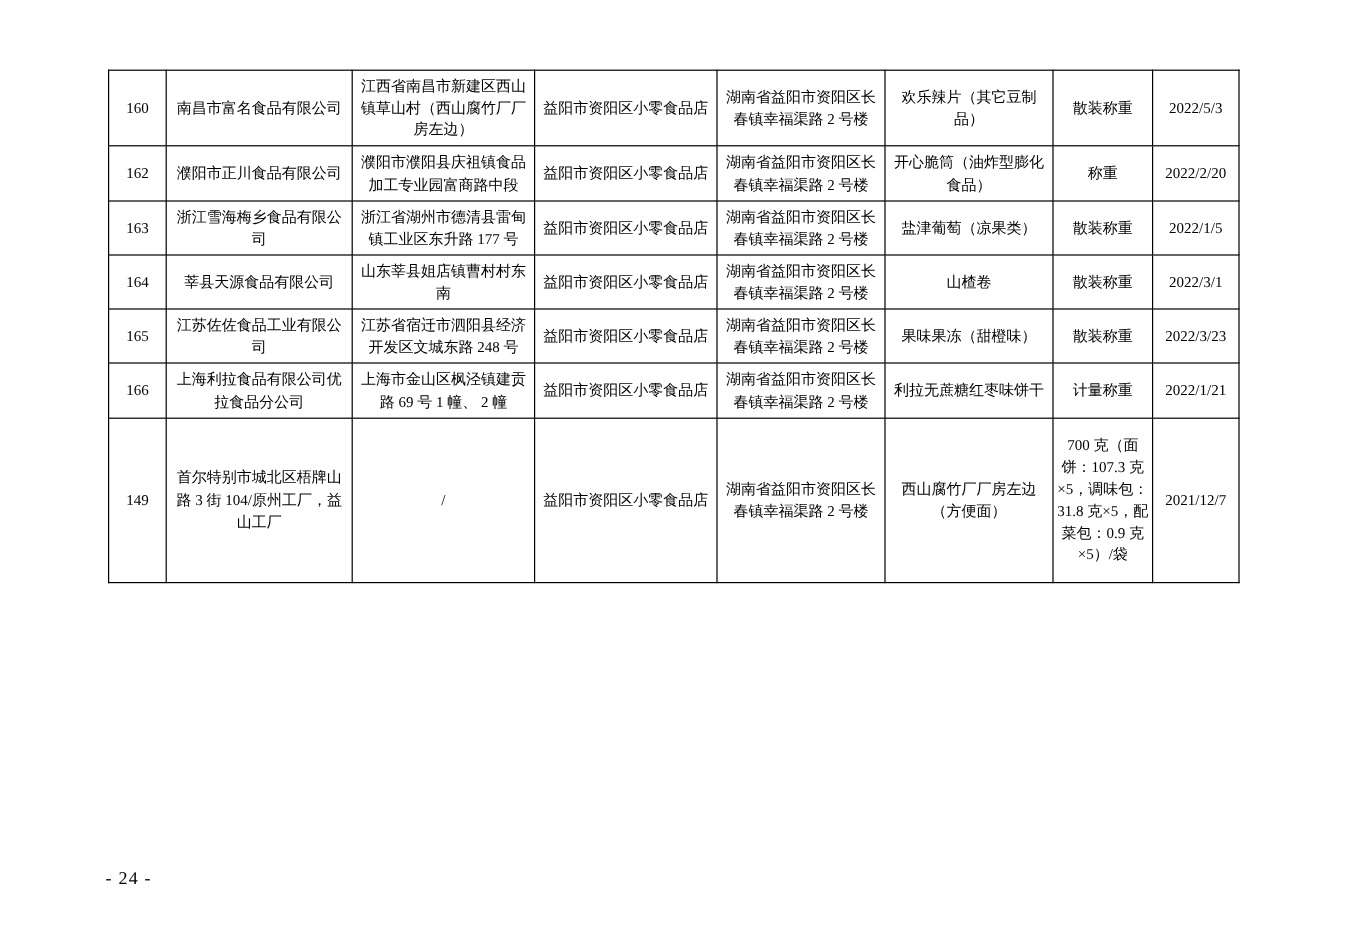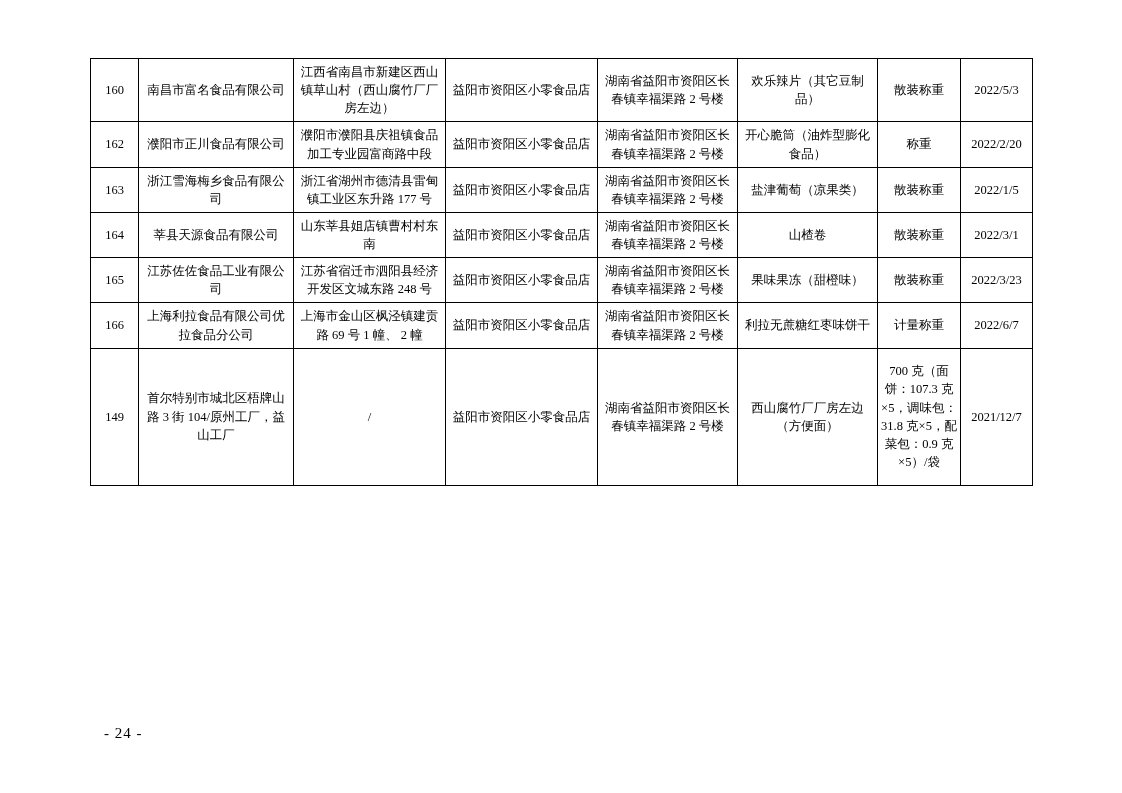--- a/index.html
+++ b/index.html
@@ -59,21 +59,21 @@
     padding-right: 8px;
     font-size: 12.5px;
     line-height: 1.55;
   }
   td.slash { font-size: 14px; }
 
   .row-tall td { height: 128px; }
 
   .page-number {
     position: absolute;
-    left: 94px;
+    left: 78px;
     top: 725px;
     width: 942px;
     text-align: left;
     font-size: 15px;
     letter-spacing: 1px;
     font-family: "Liberation Serif", "DejaVu Serif", serif;
   }
   .pn-inner {
     display: inline-block;
     padding-left: 10px;
@@ -148,21 +148,21 @@
           <td>2022/3/23</td>
         </tr>
         <tr>
           <td class="idx">166</td>
           <td>上海利拉食品有限公司优拉食品分公司</td>
           <td>上海市金山区枫泾镇建贡路 69 号 1 幢、 2 幢</td>
           <td>益阳市资阳区小零食品店</td>
           <td>湖南省益阳市资阳区长春镇幸福渠路 2 号楼</td>
           <td>利拉无蔗糖红枣味饼干</td>
           <td>计量称重</td>
-          <td>2022/6/7</td>
+          <td>2022/1/21</td>
         </tr>
         <tr class="row-tall">
           <td class="idx">149</td>
           <td>首尔特别市城北区梧牌山路 3 街 104/原州工厂，益山工厂</td>
           <td class="slash">/</td>
           <td>益阳市资阳区小零食品店</td>
           <td>湖南省益阳市资阳区长春镇幸福渠路 2 号楼</td>
           <td>西山腐竹厂厂房左边（方便面）</td>
           <td class="spec-long">700 克（面饼：107.3 克×5，调味包：31.8 克×5，配菜包：0.9 克×5）/袋</td>
           <td>2021/12/7</td>

